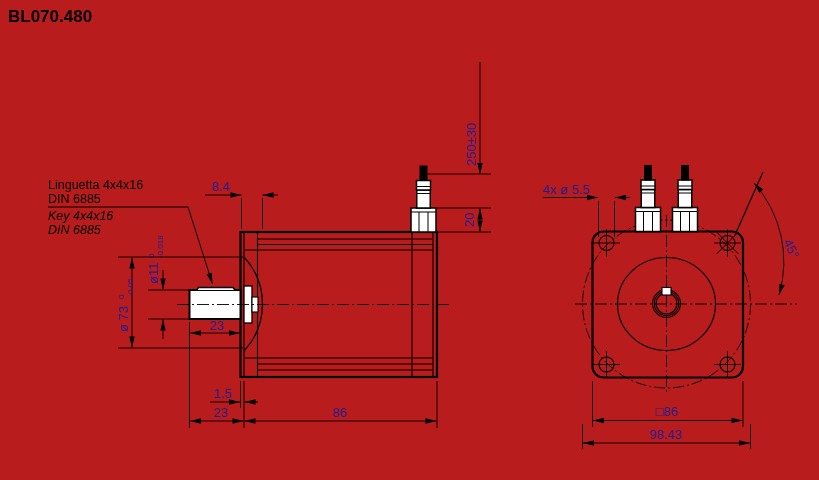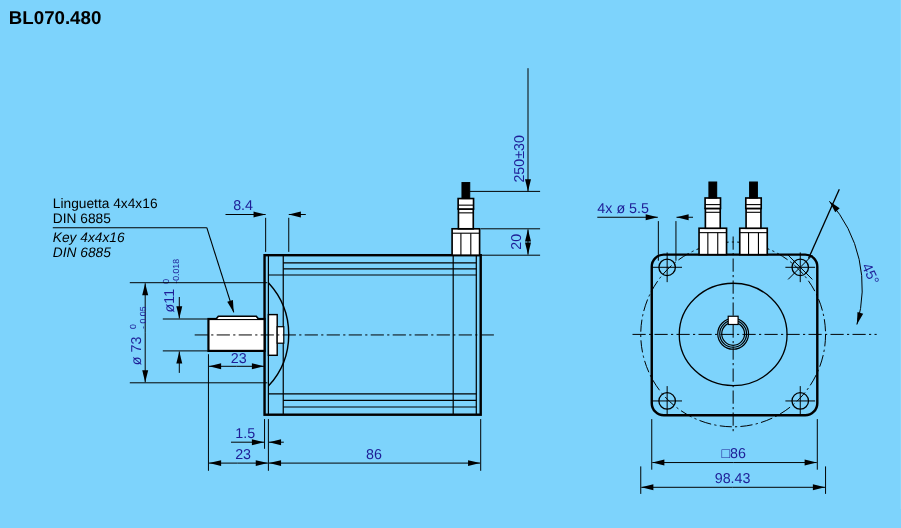--- a/index.html
+++ b/index.html
@@ -1,16 +1,16 @@
 <!DOCTYPE html>
 <html><head>
 <meta charset="utf-8">
 <style>
   html,body{margin:0;padding:0;background:#fff;}
-  .page{position:relative;width:819px;height:480px;background:#7dd3fc;overflow:hidden;
+  .page{position:relative;width:819px;height:480px;background:#b91c1c;overflow:hidden;
         font-family:"Liberation Sans", sans-serif;}
   svg{position:absolute;left:0;top:0;}
   text{font-family:"Liberation Sans", sans-serif;}
   .dimtxt{fill:#1e1e96;font-size:13px;}
   .dimtxt-sm{fill:#1e1e96;font-size:8px;}
   .notetxt{fill:#000;font-size:12.5px;}
   .notetxt-i{fill:#000;font-size:12.5px;font-style:italic;}
   .title{fill:#000;font-size:17px;font-weight:bold;}
 </style>
 </head>

